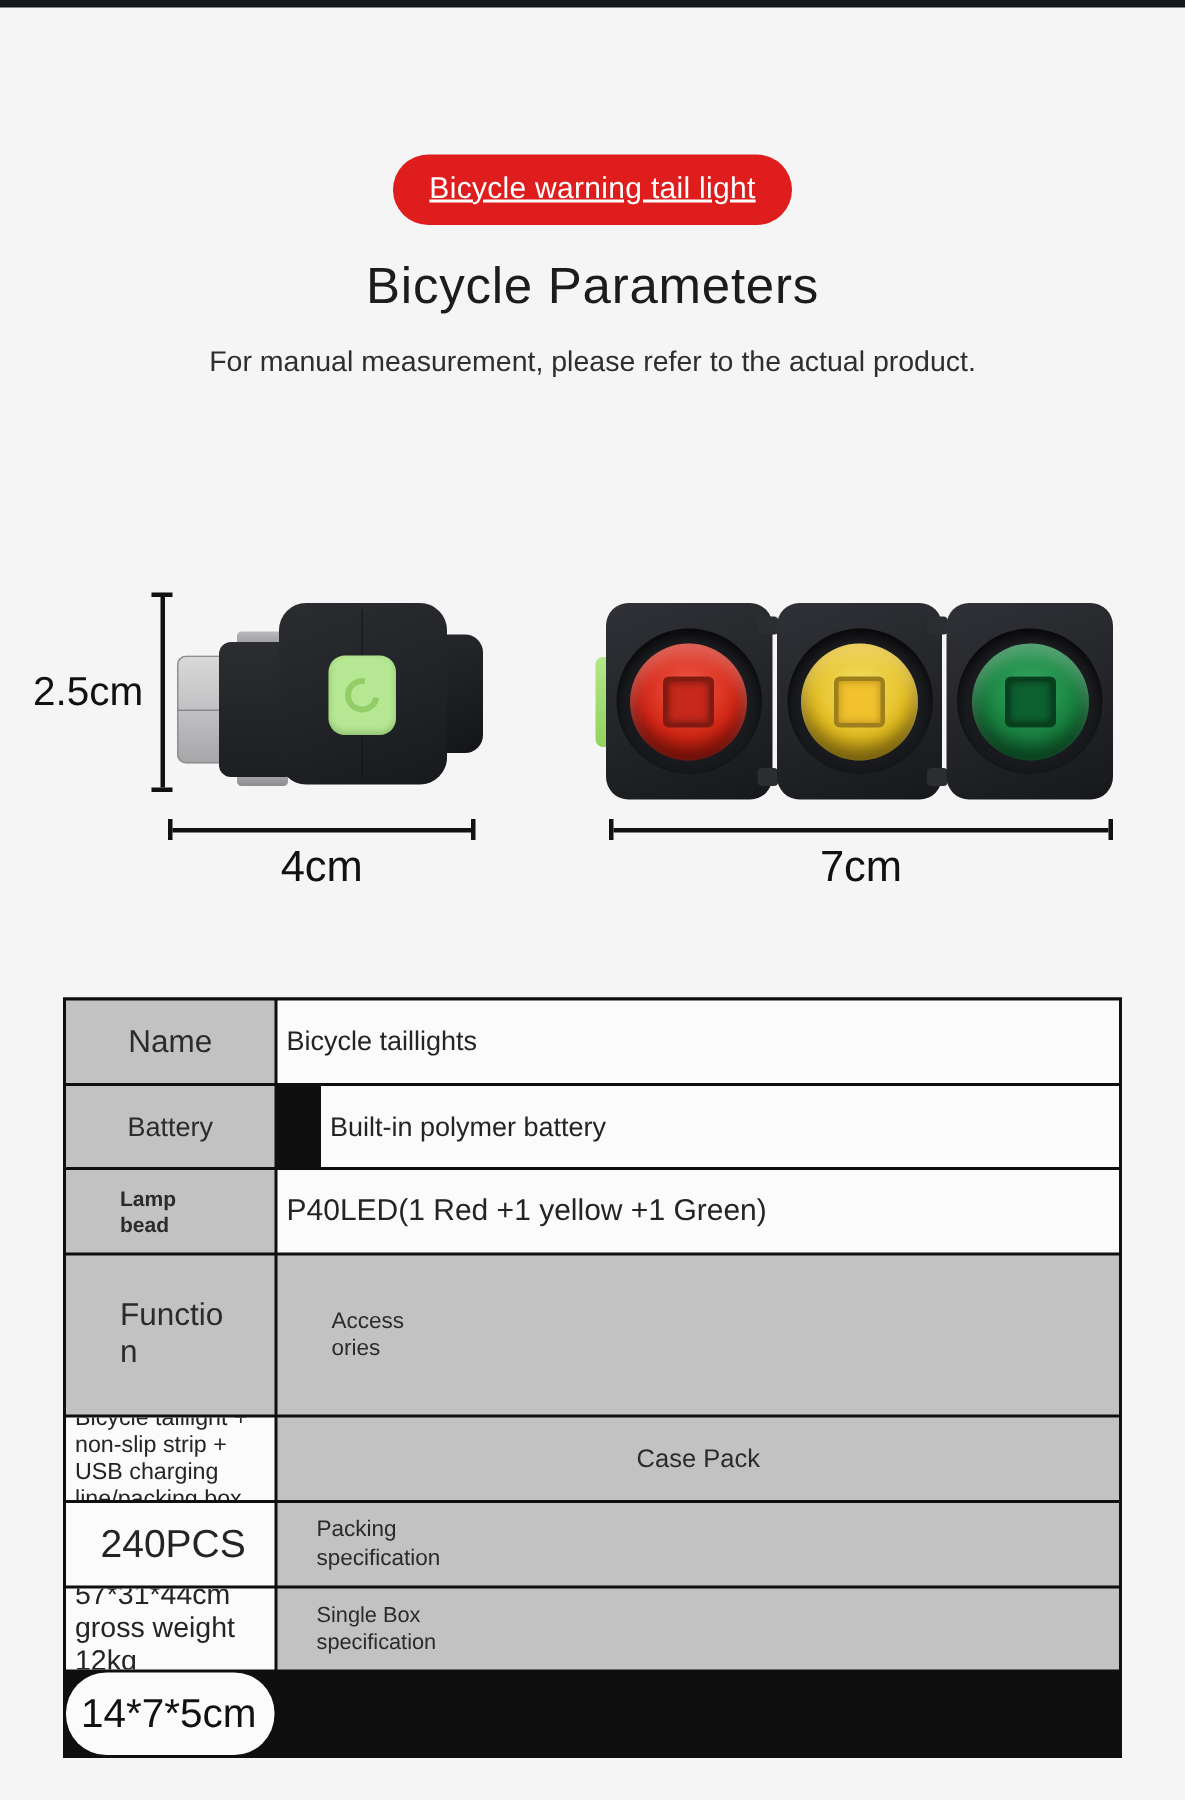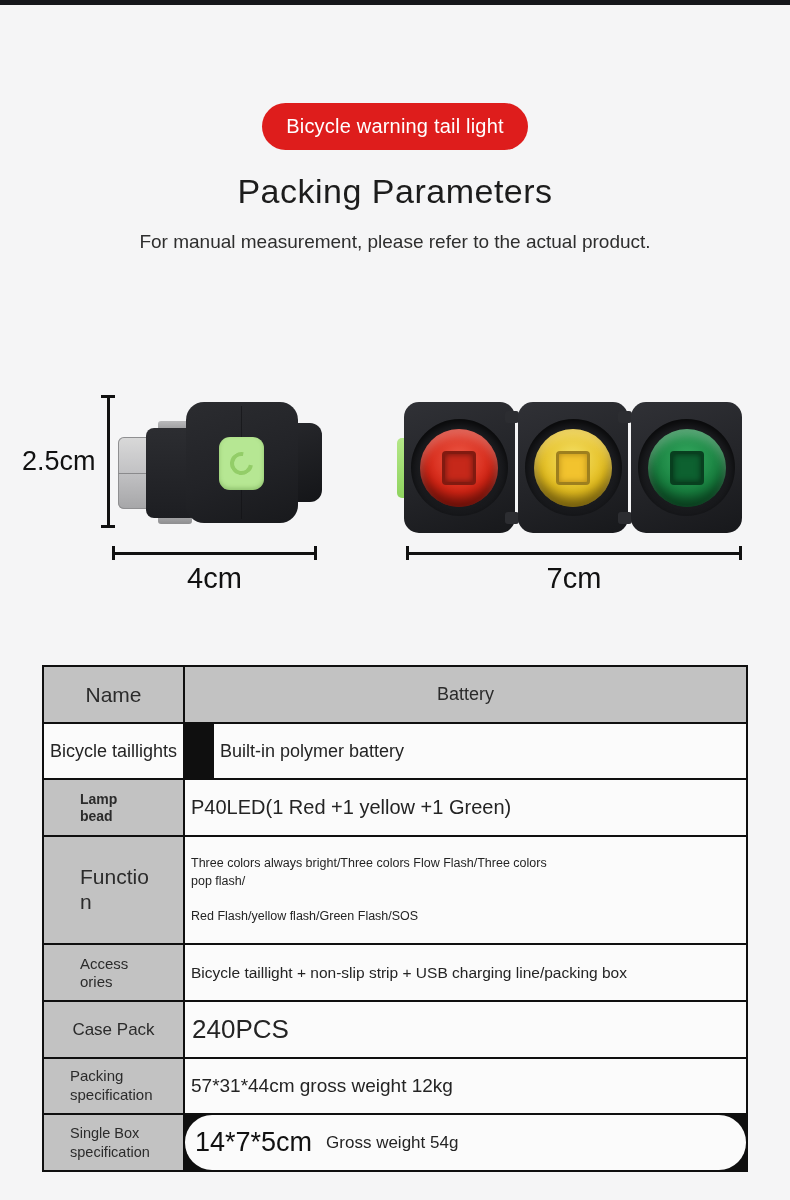--- a/index.html
+++ b/index.html
@@ -9,21 +9,21 @@
     position:relative; width:790px; height:1200px; margin:0 auto;
     background:#f5f5f6; overflow:hidden;
   }
   .top-strip { position:absolute; left:0; top:0; width:790px; height:5px; background:#16171b; }
 
   
   .badge {
     position:absolute; left:262px; top:103px; width:266px; height:47px;
     background:#de1d1c; border-radius:26px;
     display:flex; align-items:center; justify-content:center;
-    color:#fff; font-size:20px; letter-spacing:.2px;
+    color:#fff; font-size:20px; letter-spacing:.2px;text-decoration:underline;
   }
 
   .title {
     position:absolute; left:0; top:172px; width:790px; text-align:center;
     font-size:34px; color:#1c1c1c; font-weight:500; letter-spacing:.5px;
   }
   .subtitle {
     position:absolute; left:0; top:231px; width:790px; text-align:center;
     font-size:19px; color:#2e2e2e;
   }
@@ -138,39 +138,39 @@
   .cell.label.wrap   { justify-content:flex-start; text-align:left; padding-left:36px; line-height:1.18; }
   .cell.label.wrapsm { justify-content:flex-start; text-align:left; padding-left:26px;  line-height:1.25; }
   .cell.value { background:#fbfbfb; color:#242424; padding-left:6px; white-space:pre-line; }
 
   .r1.label { font-size:21px; }            .r1.value { font-size:18px; }
   .r2.label { font-size:18px; }            .r2.value { font-size:18px;margin-left:29px; }
   .r3.label { font-size:14px;font-weight:bold; }            .r3.value { font-size:20px; }
   .r4.label { font-size:21px; line-height:2.8; }
   .r4.value { font-size:12.5px; line-height:1.4; padding-right:60px; }
   .r5.label { font-size:15px; }            .r5.value { font-size:15.5px; }
-  .r6.label { font-size:17px; }            .r6.value { font-size:26px; padding-left:7px; font-weight:500; }
+  .r6.label { font-size:17px; }            .r6.value { font-size:26px; padding-left:23px; font-weight:500; }
   .r7.label { font-size:15px; }            .r7.value { font-size:19px; }
   .r8.label { font-size:14.5px; }
   .r8.value { gap:14px; padding-left:10px;border-radius:27px; }
   .r8 .big   { font-size:27px; font-weight:500; color:#111; }
   .r8 .small { font-size:17px; }
 </style>
 </head>
 <body>
 
 <div class="page">
 
   <div class="top-strip"></div>
 
   <div class="badge">
     <span>Bicycle warning tail light</span>
   </div>
 
-  <div class="title">Packing Parameters</div>
+  <div class="title">Bicycle Parameters</div>
   <div class="subtitle">For manual measurement, please refer to the actual product.</div>
 
   <div class="figure">
 
     <div class="dim-v" style="left:101px; top:395px; height:133px;"></div>
     <div class="dim-label" style="left:22px; top:446px; font-size:27px;">2.5cm</div>
 
     <div>
       <div class="light1-tab-t"></div>
       <div class="light1-tab-b"></div>
@@ -213,35 +213,31 @@
       </div>
     </div>
 
     <div class="dim-h" style="left:406px; top:546px; width:336px;"></div>
     <div class="dim-label" style="left:406px; top:562px; width:336px; text-align:center; font-size:29px;">7cm</div>
 
   </div>
 
   <div class="spec-table">
     <div class="cell label r1">Name</div>
+    <div class="cell value r1">Bicycle taillights</div>
+
     <div class="cell label r2">Battery</div>
-
-    <div class="cell value r1">Bicycle taillights</div>
     <div class="cell value r2">Built-in polymer battery</div>
 
     <div class="cell label wrap r3">Lamp
 bead</div>
     <div class="cell value r3">P40LED(1 Red +1 yellow +1 Green)</div>
 
     <div class="cell label wrap r4">Functio
 n</div>
-    <div class="cell value r4">Three colors always bright/Three colors Flow Flash/Three colors
-pop flash/
-
-Red Flash/yellow flash/Green Flash/SOS</div>
 
     <div class="cell label wrap r5">Access
 ories</div>
     <div class="cell value r5">Bicycle taillight + non-slip strip + USB charging line/packing box</div>
 
     <div class="cell label r6">Case Pack</div>
     <div class="cell value r6">240PCS</div>
 
     <div class="cell label wrapsm r7">Packing
 specification</div>

